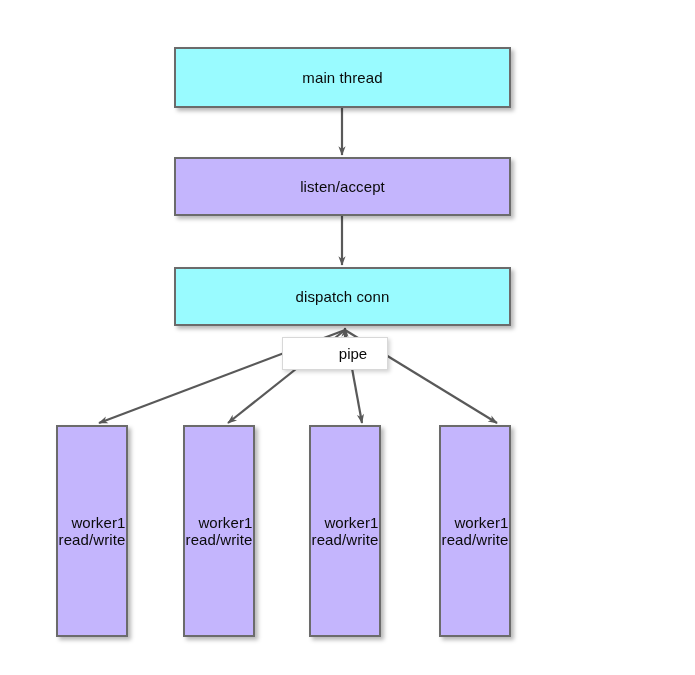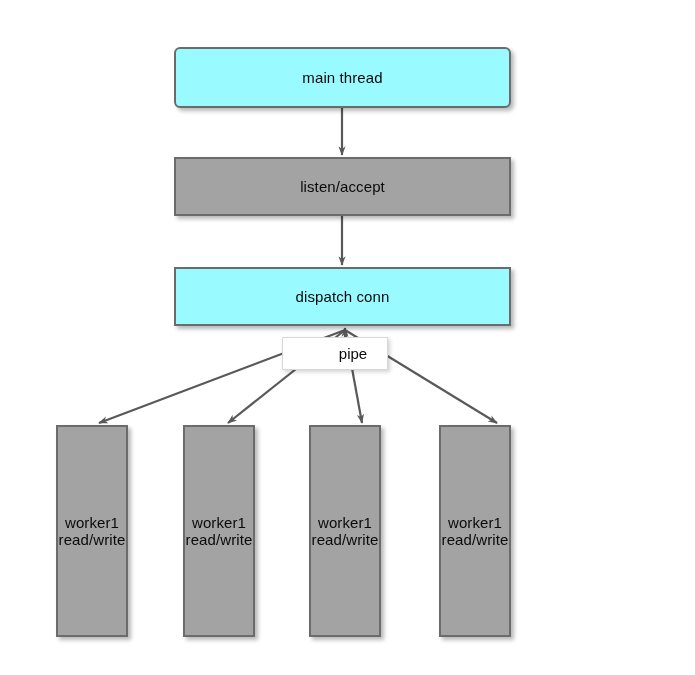--- a/index.html
+++ b/index.html
@@ -35,21 +35,21 @@
     justify-content: center;
     text-align: center;
     color: #0a0a0a;
     font-size: 15px;
     line-height: 17px;
     letter-spacing: 0.1px;
     box-shadow: 3px 3px 4px rgba(0,0,0,0.28);
     z-index: 2;
   }
   .node-cyan  { background: #99fbff; }
-  .node-lav   { background: #a3a3a3; }
+  .node-lav   { background: #c4b5fd; text-align: right; }
   .node-label {
     display: block;
     white-space: pre-line;
     padding: 0 3px;
   }
   .pipe-node {
     position: absolute;
     box-sizing: border-box;
     background: #ffffff;
     border: 1px solid #d8d8d8;
@@ -77,21 +77,21 @@
         <line x1="342" y1="108" x2="342" y2="155" stroke="#595959" stroke-width="2.2" marker-end="url(#arrowhead)"></line>
         <line x1="342" y1="216" x2="342" y2="265" stroke="#595959" stroke-width="2.2" marker-end="url(#arrowhead)"></line>
         <line x1="345" y1="352" x2="345" y2="328" stroke="#595959" stroke-width="2.2" marker-end="url(#arrowhead)"></line>
         <line x1="345" y1="330" x2="99" y2="423" stroke="#595959" stroke-width="2.2" marker-end="url(#arrowhead)"></line>
         <line x1="345" y1="330" x2="228" y2="423" stroke="#595959" stroke-width="2.2" marker-end="url(#arrowhead)"></line>
         <line x1="345" y1="330" x2="362" y2="423" stroke="#595959" stroke-width="2.2" marker-end="url(#arrowhead)"></line>
         <line x1="345" y1="330" x2="497" y2="423" stroke="#595959" stroke-width="2.2" marker-end="url(#arrowhead)"></line>
       </g>
   </svg>
 
-  <div class="node node-cyan" style="left: 174px; top: 47px; width: 337px; height: 61px; border-radius: 6px;">
+  <div class="node node-cyan" style="left: 174px; top: 47px; width: 337px; height: 61px;">
     <span class="node-label">main thread</span>
   </div>
 
   <div class="node node-lav" style="left: 174px; top: 157px; width: 337px; height: 59px;">
     <span class="node-label">listen/accept</span>
   </div>
 
   <div class="node node-cyan" style="left: 174px; top: 267px; width: 337px; height: 59px; align-items: center;">
     <span class="node-label">dispatch conn</span>
   </div>

